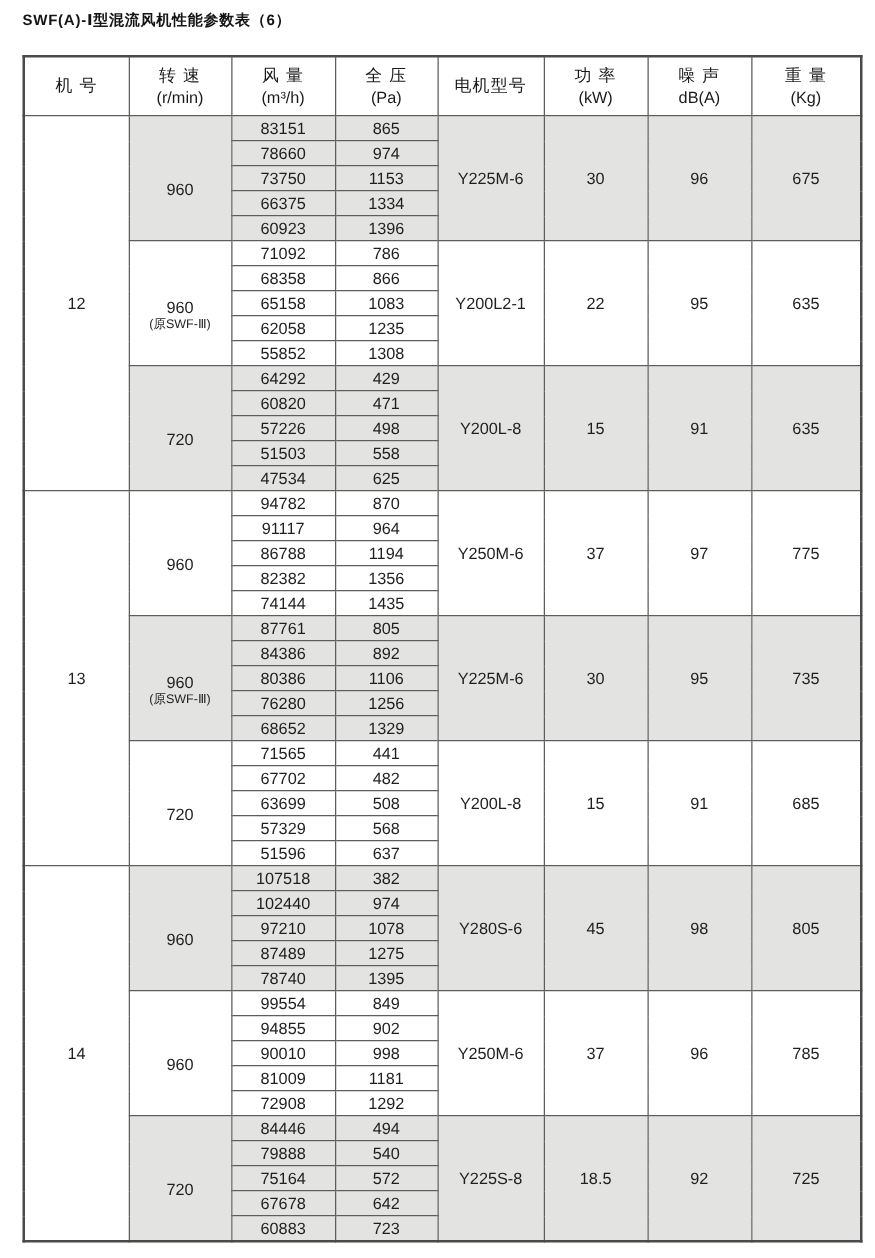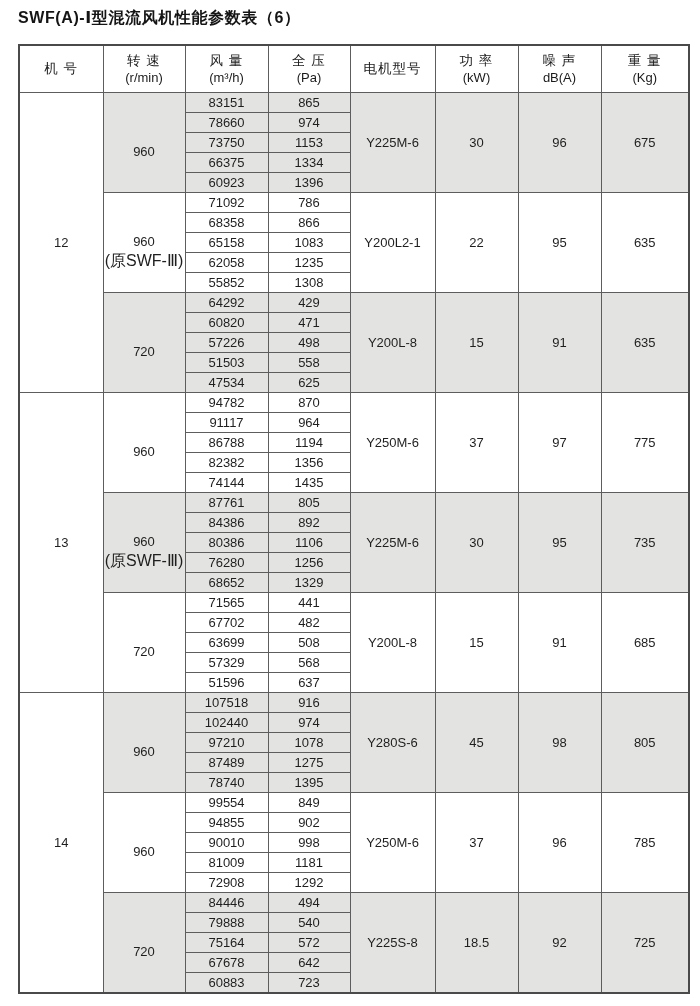--- a/index.html
+++ b/index.html
@@ -15,21 +15,21 @@
     position: relative;
     width: 700px;
     height: 1006px;
     overflow: hidden;
   }
   .title {
     position: absolute;
     left: 18px;
     top: 8px;
     margin: 0;
-    font-size: 16px;
+    font-size: 12px;
     font-weight: 600;
     letter-spacing: 0.6px;
     color: #141414;
     white-space: nowrap;
   }
   table.perf {
     position: absolute;
     left: 18px;
     top: 44px;
     width: 670px;
@@ -53,21 +53,21 @@
   }
   .perf thead .h1 { display: block; line-height: 1.3; letter-spacing: 1px; }
   .perf thead .h2 { display: block; line-height: 1.2; font-size: 13px; letter-spacing: 0; }
   .perf tbody td {
     font-size: 13px;
     height: 19px;
     line-height: 19px;
   }
   .perf td.shaded { background: #e3e3e1; }
   .perf td.speed-cell .s1 { display: block; line-height: 1.25; margin-top: 20px; }
-  .perf td.speed-cell .s2 { display: block; line-height: 1.25; font-size: 16px; }
+  .perf td.speed-cell .s2 { display: block; line-height: 1.25; font-size: 10px; }
   .perf td.machine-cell { font-size: 13px; }
 </style>
 </head>
 <body>
 
 <div class="page">
   <h1 class="title">SWF(A)-Ⅰ型混流风机性能参数表（6）</h1>
 
   <table class="perf">
     <colgroup>
@@ -282,21 +282,21 @@
         <tr>
           <td class="num">51596</td>
           <td class="num">637</td>
         </tr>
         <tr>
           <td rowspan="15" class="machine-cell">14</td>
           <td rowspan="5" class="speed-cell shaded">
             <span class="s1">960</span>
           </td>
           <td class="num shaded">107518</td>
-          <td class="num shaded">916</td>
+          <td class="num shaded">382</td>
           <td rowspan="5" class="motor-cell shaded">Y280S-6</td>
           <td rowspan="5" class="shaded">45</td>
           <td rowspan="5" class="shaded">98</td>
           <td rowspan="5" class="shaded">805</td>
         </tr>
         <tr>
           <td class="num shaded">102440</td>
           <td class="num shaded">974</td>
         </tr>
         <tr>

